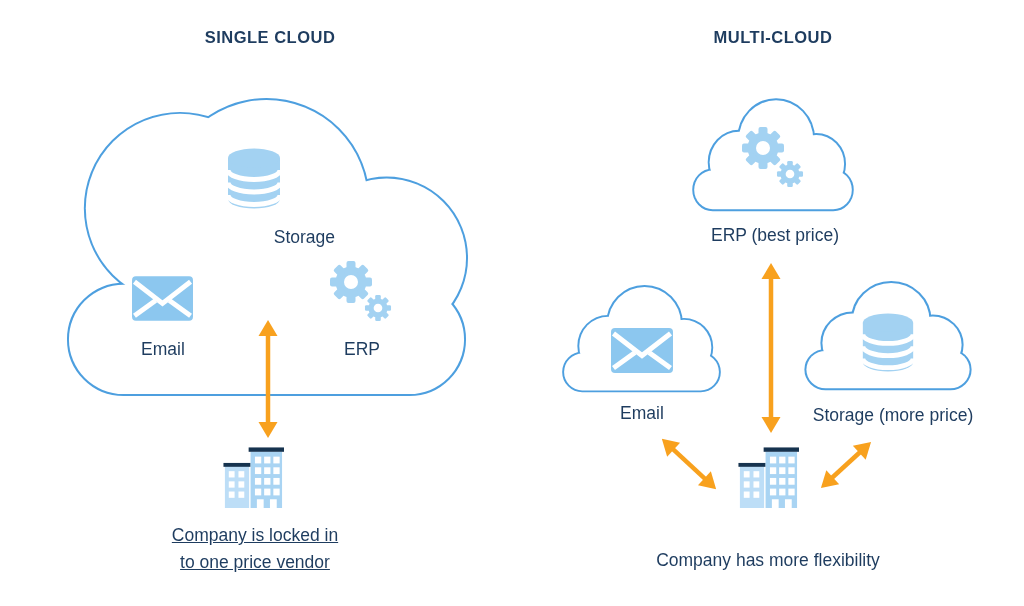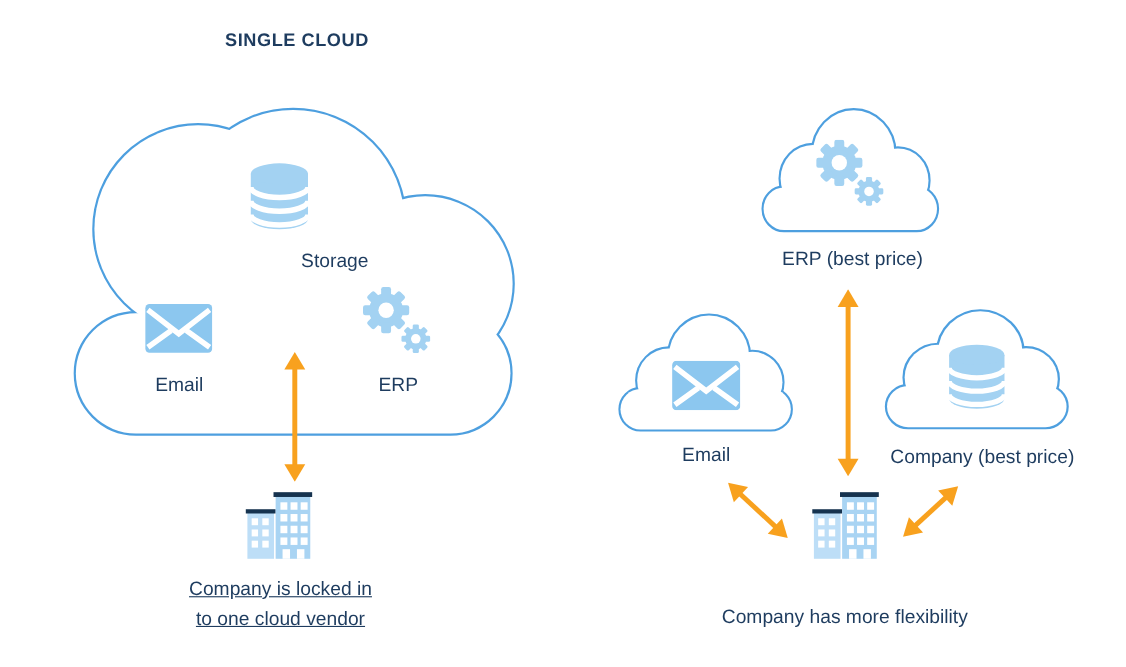--- a/index.html
+++ b/index.html
@@ -167,23 +167,24 @@
     <polygon class="arrow-head" points="12,0 21.5,16 2.5,16"></polygon>
     <polygon class="arrow-head" points="12,118 21.5,102 2.5,102"></polygon>
   </svg>
 
   <svg class="abs" style="left:222px;top:443px;" width="62" height="67" viewBox="0 0 64 67">
       <use href="#building"></use>
     </svg>
 
   <div class="abs caption" style="left:115px;top:522px;width:280px;text-decoration:underline;">
     <div>Company is locked in</div>
-    <div>to one cloud vendor</div>
+    <div>to one price vendor</div>
   </div>
 
+  <div class="abs panel-title" style="left:623px;top:26px;">MULTI-CLOUD</div>
 
   <svg class="abs" style="left:688px;top:93px;" width="170" height="121" viewBox="0 0 220 150" preserveAspectRatio="none">
     <use href="#cloud-s"></use>
   </svg>
   <svg class="abs" style="left:742px;top:127px;" width="62" height="62" viewBox="0 0 62 62">
       <use href="#gears"></use>
     </svg>
   <div class="abs svc-label" style="left:695px;top:224px;width:160px;">ERP (best price)</div>
 
   <svg class="abs" style="left:558px;top:280px;" width="167" height="115" viewBox="0 0 220 150" preserveAspectRatio="none">
@@ -193,21 +194,21 @@
       <use href="#envelope"></use>
     </svg>
   <div class="abs svc-label" style="left:562px;top:402px;">Email</div>
 
   <svg class="abs" style="left:800px;top:276px;" width="176" height="117" viewBox="0 0 220 150" preserveAspectRatio="none">
     <use href="#cloud-s"></use>
   </svg>
   <svg class="abs" style="left:860px;top:312px;" width="56" height="60" viewBox="0 0 56 62">
       <use href="#database"></use>
     </svg>
-  <div class="abs svc-label" style="left:773px;top:404px;width:240px;">Company (best price)</div>
+  <div class="abs svc-label" style="left:773px;top:404px;width:240px;">Storage (more price)</div>
 
   <svg class="abs" style="left:759px;top:263px;" width="24" height="170" viewBox="0 0 24 170">
     <line class="arrow-line" x1="12" y1="14" x2="12" y2="156"></line>
     <polygon class="arrow-head" points="12,0 21.5,16 2.5,16"></polygon>
     <polygon class="arrow-head" points="12,170 21.5,154 2.5,154"></polygon>
   </svg>
 
   <svg class="abs" style="left:652px;top:452px;transform:rotate(42.8deg);" width="74" height="24" viewBox="0 0 74 24">
     <line class="arrow-line" x1="14" y1="12" x2="60" y2="12"></line>
     <polygon class="arrow-head" points="0,12 16,2.5 16,21.5"></polygon>

